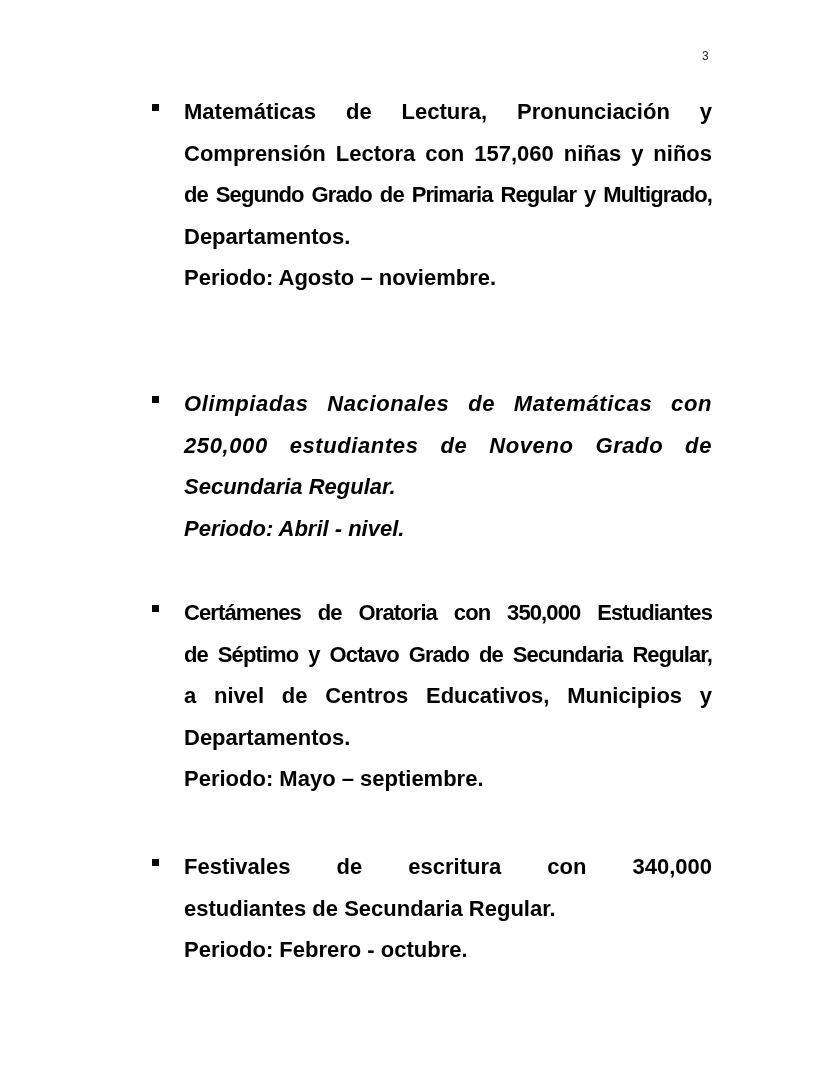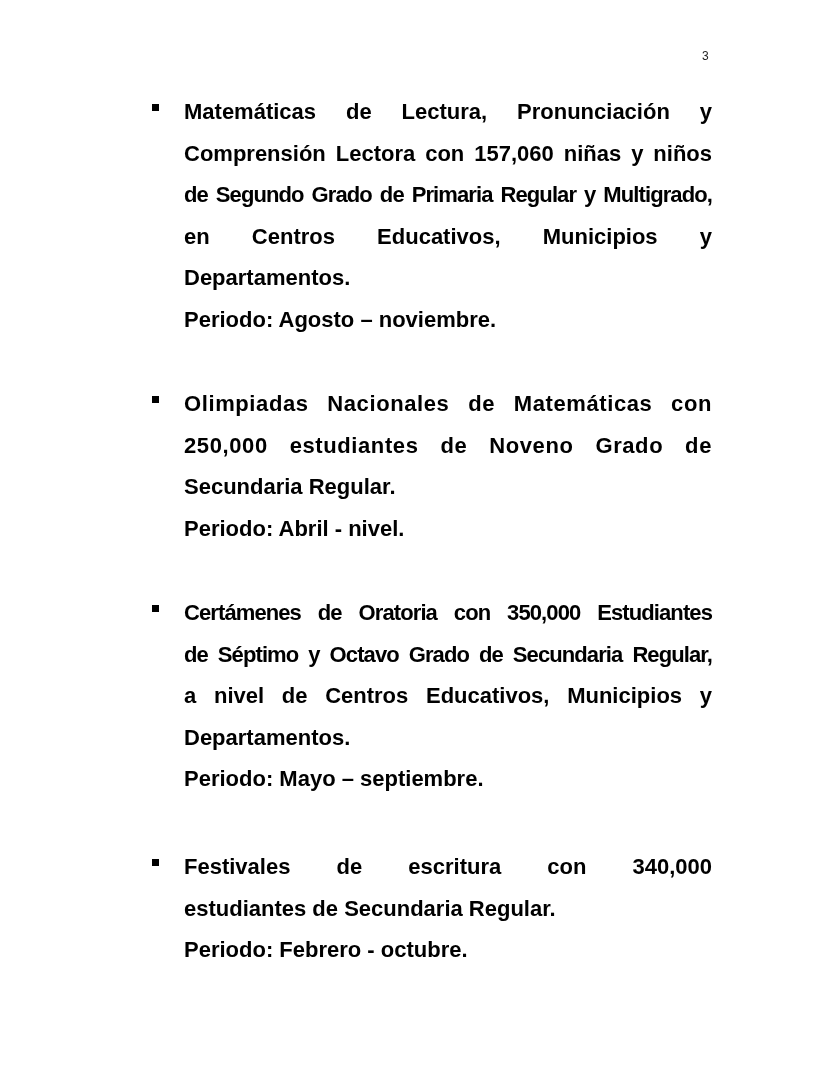--- a/index.html
+++ b/index.html
@@ -19,27 +19,26 @@
 <body>
 
 <div class="page-number">3</div>
 
 <div class="item" style="top:91px;">
   <span class="bullet"></span>
   <div class="text">
     <span class="line">Matemáticas de Lectura, Pronunciación y</span>
     <span class="line">Comprensión Lectora con 157,060 niñas y niños</span>
     <span class="line tight">de Segundo Grado de Primaria Regular y Multigrado,</span>
-    <span class="line">en Centros Educativos, Municipios y</span>
     <span class="line left">Departamentos.</span>
     <span class="line left">Periodo: Agosto – noviembre.</span>
   </div>
 </div>
 
-<div class="item" style="top:383px;">
+<div class="item" style="top:383px;font-style:italic;">
   <span class="bullet"></span>
   <div class="text">
     <span class="line spaced">Olimpiadas Nacionales de Matemáticas con</span>
     <span class="line spaced">250,000 estudiantes de Noveno Grado de</span>
     <span class="line left">Secundaria Regular.</span>
     <span class="line left">Periodo: Abril - nivel.</span>
   </div>
 </div>
 
 <div class="item" style="top:592px;">

